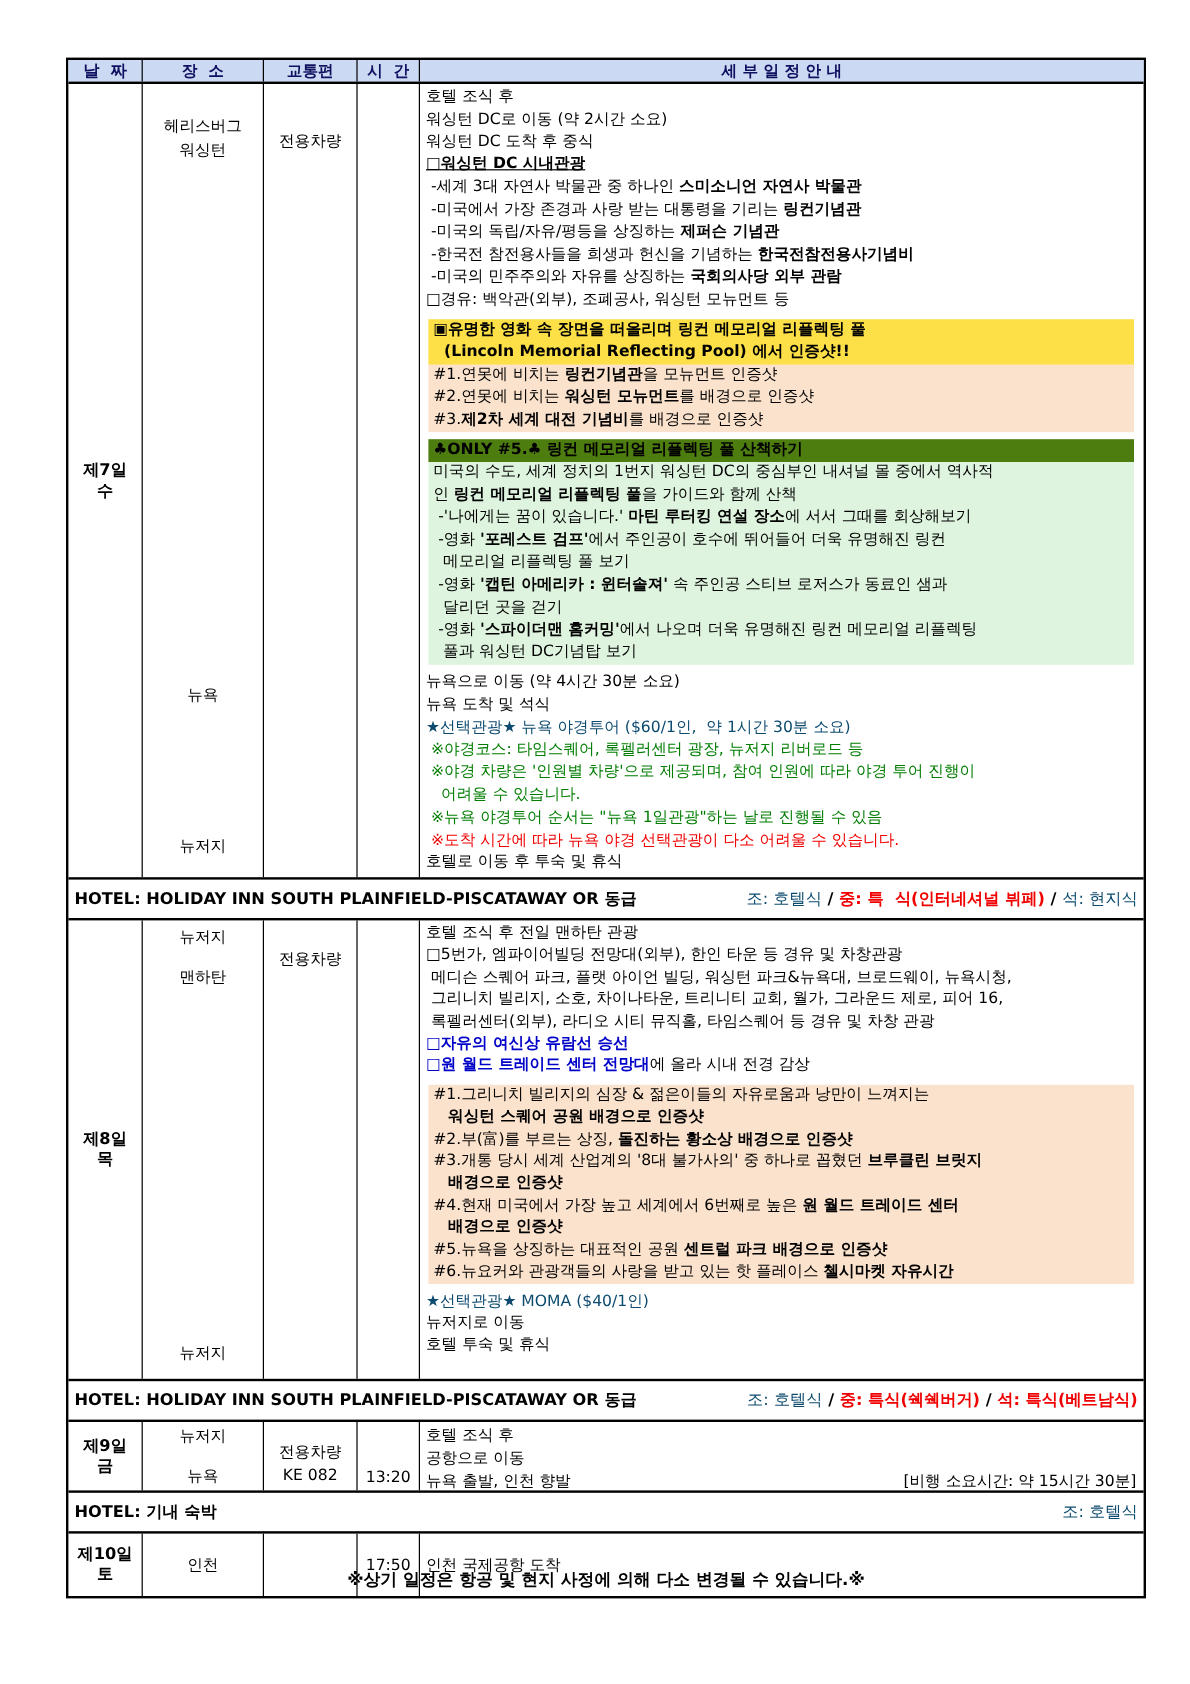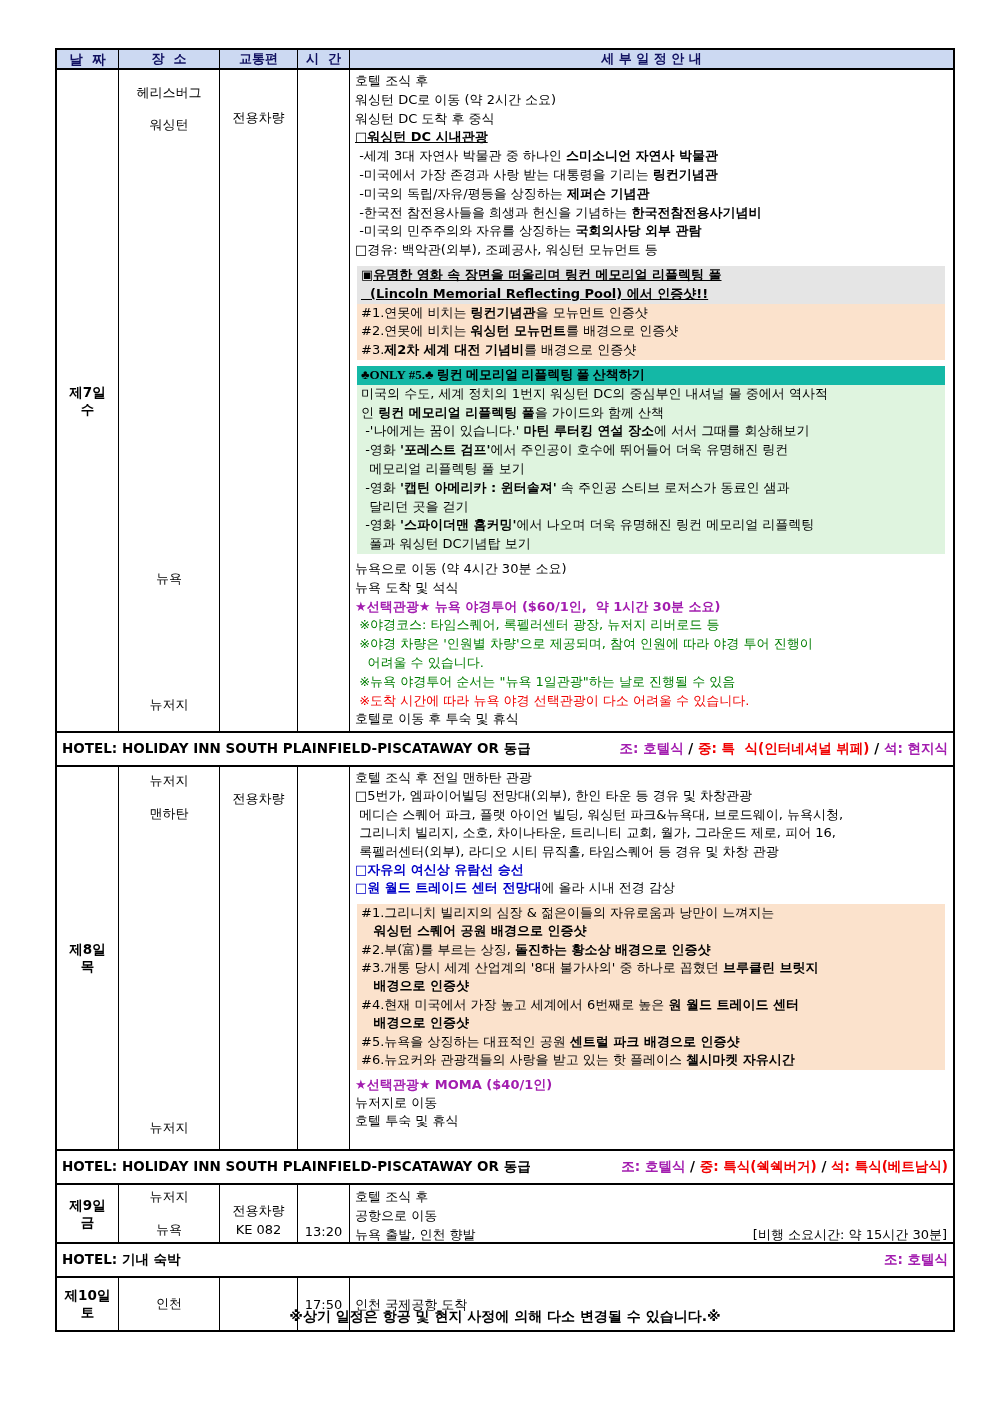--- a/index.html
+++ b/index.html
@@ -15,49 +15,49 @@
           font-weight:bold;font-size:13.5px;line-height:17px;}
   .c-place{width:101px;font-size:13px;}
   .c-trans{width:78px;font-size:13px;}
   .c-time{width:52px;font-size:13px;display:flex;align-items:center;justify-content:center;}
   .c-det{flex:1;font-size:13px;}
   
   .header{height:20px;background:#ccd9f2;font-weight:bold;font-size:13.5px;color:#101060;}
   .header .c{display:flex;align-items:center;justify-content:center;white-space:pre;}
   
   .pp{position:absolute;left:0;width:100%;text-align:center;white-space:pre;}
-  .p7-0{top:14px}.p7-1{top:46px}.p7-2{top:500px}.p7-3{top:626px}.t7{top:39px}
+  .p7-0{top:26px}.p7-1{top:46px}.p7-2{top:500px}.p7-3{top:626px}.t7{top:39px}
   .p8-0{top:5px}.p8-1{top:38px}.p8-2{top:352px}.t8{top:23px}
   .colflex{display:flex;flex-direction:column;align-items:center;}
   .spread{justify-content:space-between;padding:3px 0;}
   .bottomed{justify-content:flex-end;padding-bottom:3px;line-height:19px;text-align:center;}
   .centered{justify-content:center;}
   
   .lines{padding:2px 2px 0 5px;overflow:hidden;}
   .lh7 .line{line-height:18.8px;}
   .lh8 .line{line-height:18.4px;}
   .lh9 .line{line-height:19px;}
   .line{white-space:pre-wrap;font-size:13px;}
   .line.split{display:flex;justify-content:space-between;padding-right:4px;}
   .d10lines{display:flex;flex-direction:column;justify-content:center;height:100%;padding-left:5px;}
   
   .sg{white-space:pre-wrap;}
   .b{font-weight:bold;}
   .bu{font-weight:bold;text-decoration:underline;}
   .g{color:#007d00;}
-  .gb{color:#a21caf;font-weight:bold;}
+  .gb{color:#0c4a6e;font-weight:normal;}
   .r{color:#f00000;}
   .rb{color:#f00000;font-weight:bold;margin-top:20px;}
   .bl{color:#0000c8;font-weight:bold;}
   
   .box{margin:6px 6px 6px 2px;}
   .box .line{padding-left:4px;}
-  .box.orange .box-h{background:#e5e5e5;text-decoration:underline;}
+  .box.orange .box-h{background:#fde047;}
   .box.orange .box-b{background:#fbe2cc;}
-  .box.green .box-h{background:#14b8a6;font-family:Liberation Serif, serif;}
+  .box.green .box-h{background:#4d7c0f;}
   .box.green .box-b{background:#dff4df;}
   
   .hotel{align-items:center;justify-content:space-between;padding:16px 5px;font-weight:bold;font-size:13.5px;}
   .hlabel{white-space:pre;}
   .hmeals .sg{white-space:pre;}
   
   .note{position:absolute;left:55px;top:1308px;width:900px;text-align:center;
         font-weight:bold;font-size:14px;}
 </style>
 </head>

